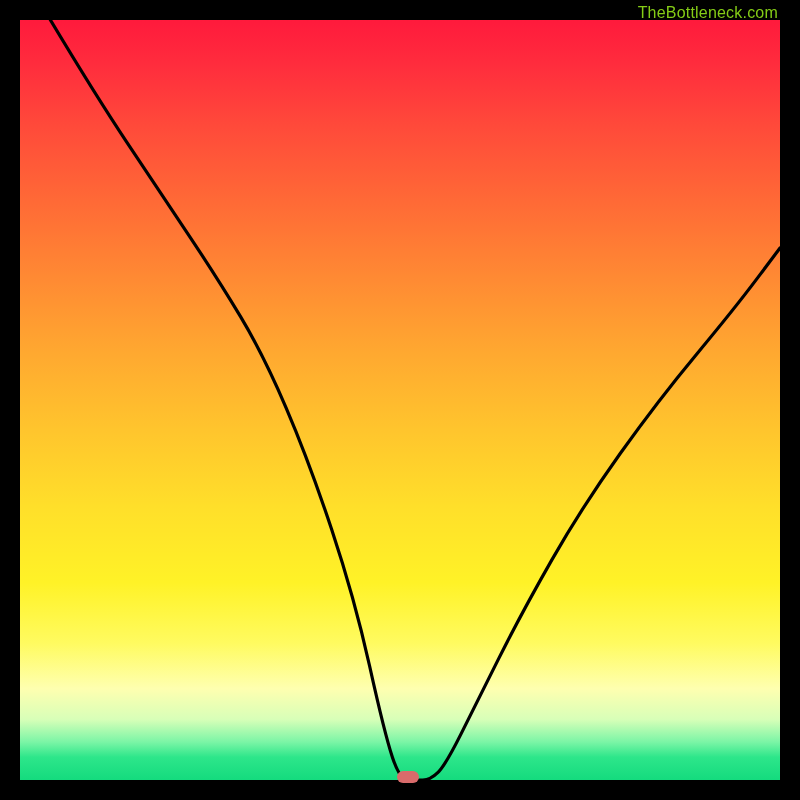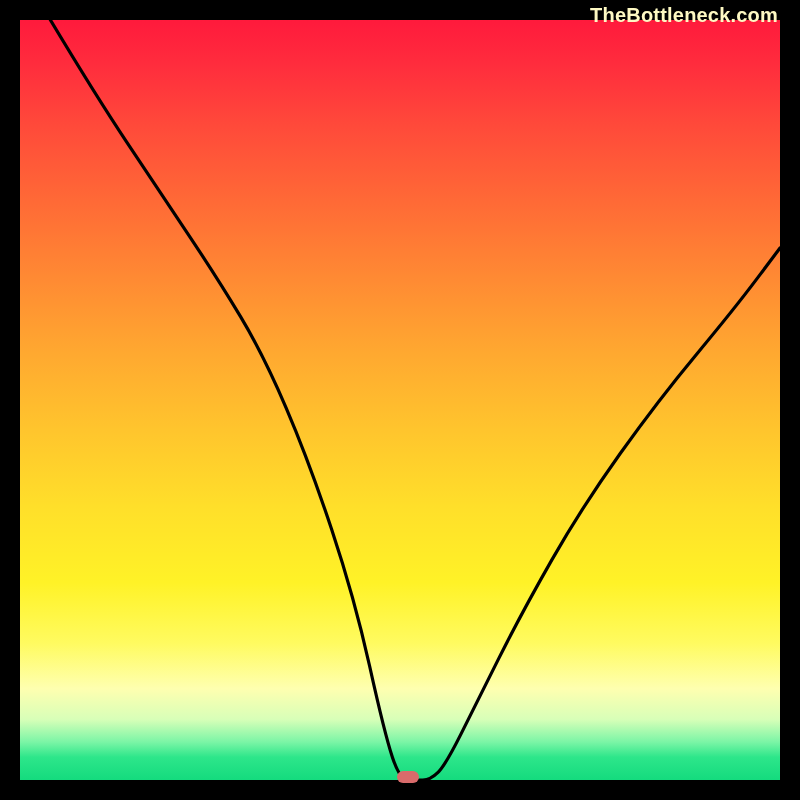--- a/index.html
+++ b/index.html
@@ -38,23 +38,23 @@
       #d8ffb8 92%,
       #7bf5a6 95%,
       #2de68a 97%,
       #14db7e 100%
     );
   }
   .watermark {
     position: absolute;
     top: 4px;
     right: 22px;
-    color: #fef9c3;
-    font-size: 20px;
-    font-weight: 700;
+    color: #84cc16;
+    font-size: 16px;
+    font-weight: 400;
     letter-spacing: 0.2px;
     z-index: 5;
   }
   svg.curve {
     position: absolute;
     left: 0;
     top: 0;
     width: 760px;
     height: 760px;
   }

